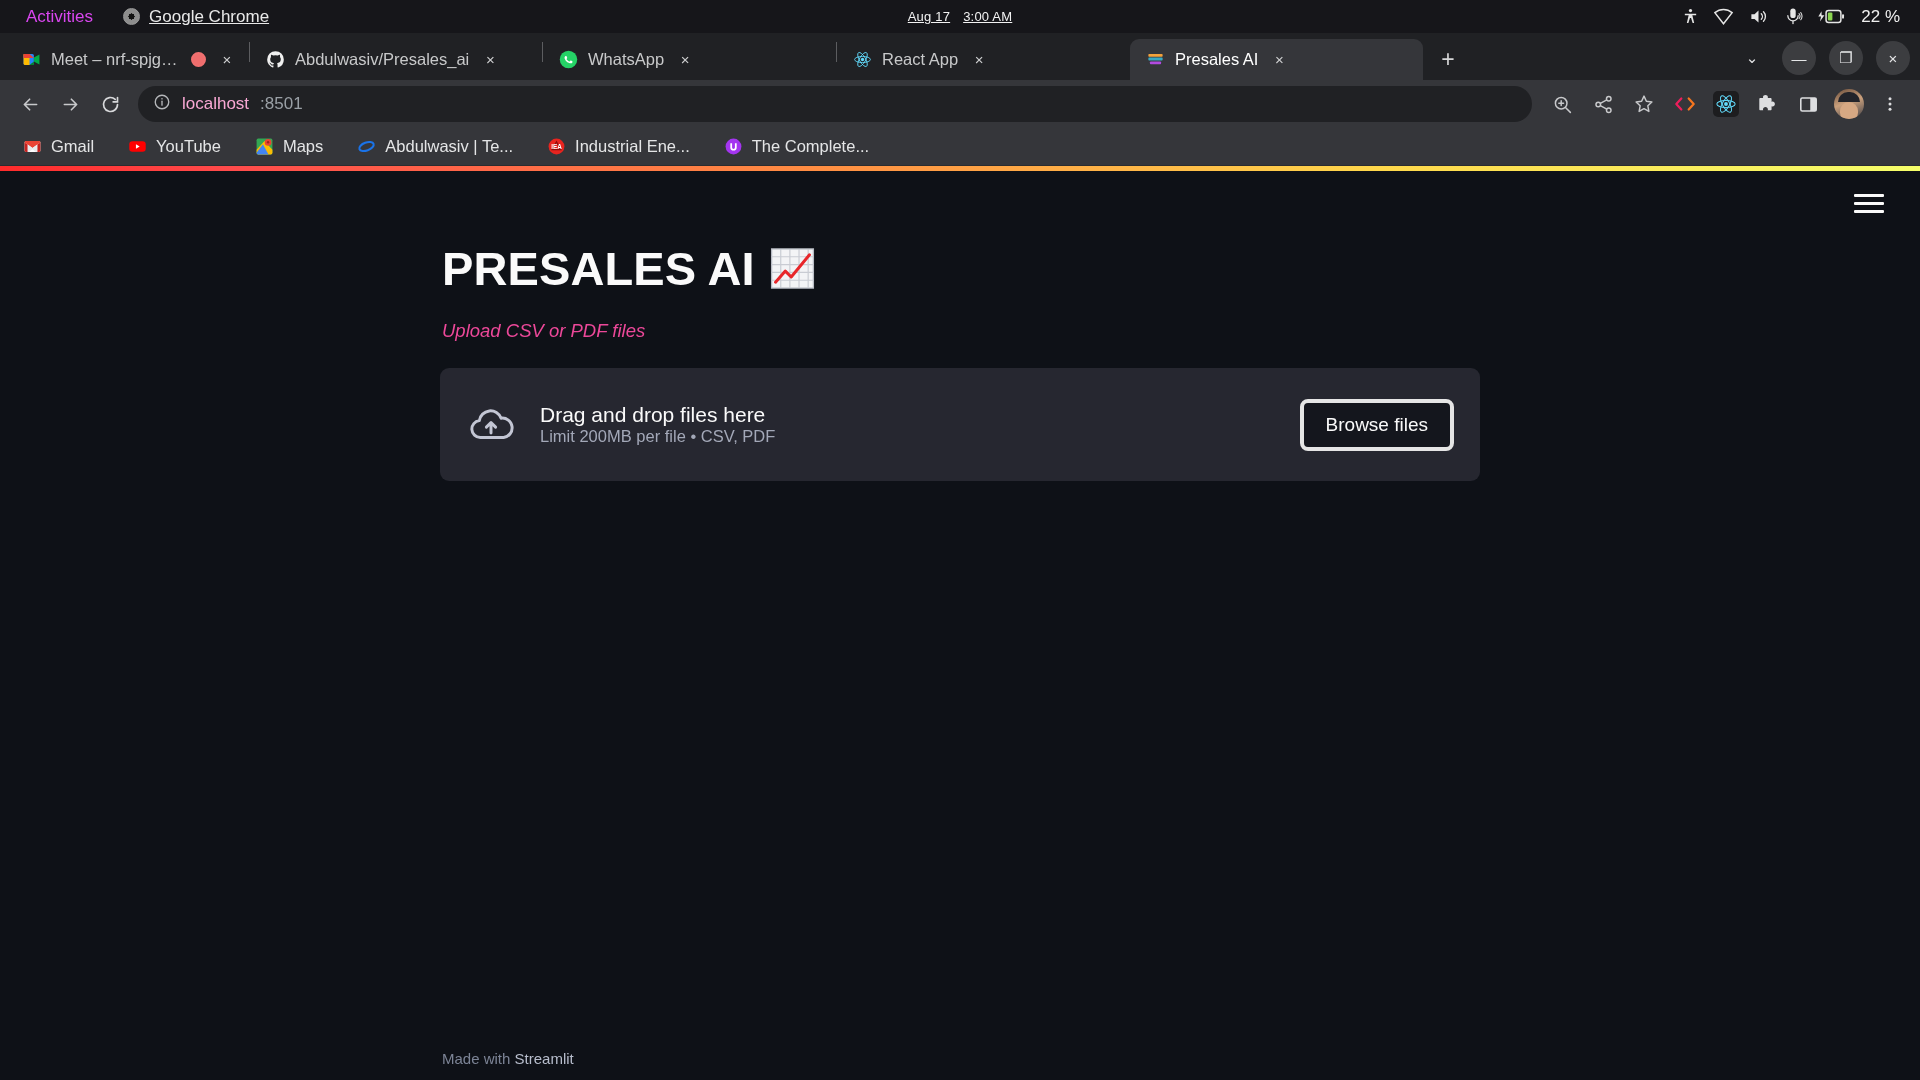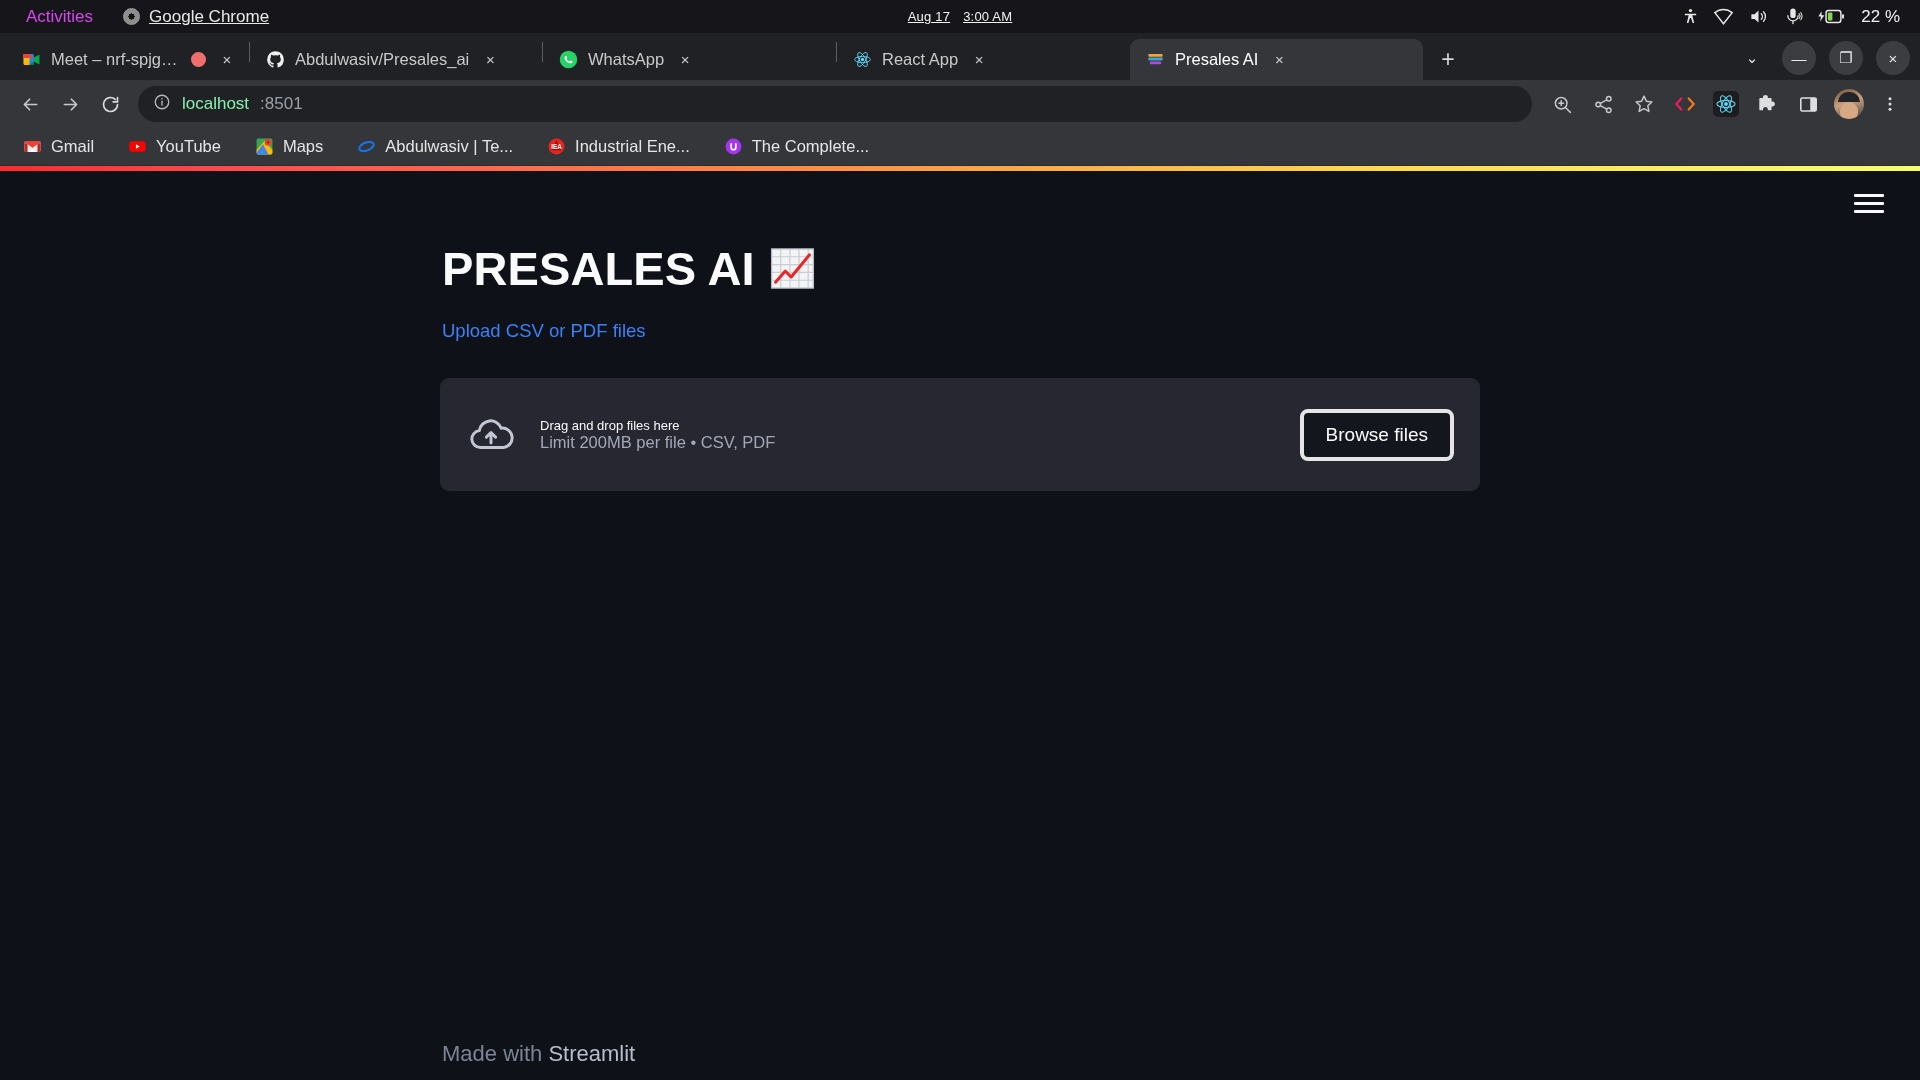--- a/index.html
+++ b/index.html
@@ -109,21 +109,21 @@
     display: flex; align-items: center; justify-content: center;
     color: #c8c9cb; font-size: 19px; flex: none;
   }
   .omnibox {
     flex: 1; height: 36px; margin: 0 8px 0 6px;
     background: #202124; border-radius: 19px;
     display: flex; align-items: center; gap: 11px;
     padding: 0 15px;
     font-size: 17px;
   }
-  .url-host { color: #86efac; }
+  .url-host { color: #f9a8d4; }
   .url-port { color: #9aa0a6; }
   .tb-right { display: flex; align-items: center; gap: 5px; }
   .tb-ico {
     width: 36px; height: 36px; border-radius: 50%;
     display: flex; align-items: center; justify-content: center;
     flex: none; color: #c8c9cb;
   }
   .avatar {
     width: 30px; height: 30px; border-radius: 50%;
     background: linear-gradient(160deg,#6b4d3a 0%, #caa07c 45%, #3f3f46 100%);
@@ -184,50 +184,51 @@
     font-size: 47px;
     font-weight: 700;
     letter-spacing: .1px;
     display: flex; align-items: center; gap: 14px;
     padding: 0 0 0 2px;
   }
   .emoji-chart {
     width: 47px; height: 47px; flex: none; display: block;
   }
   .st-subtitle {
-    color: #3b82f6; font-size: 18.5px;
-    margin-top: 24px; margin-bottom: 36px;
+    color: #ec4899; font-size: 18.5px;
+    margin-top: 24px; margin-bottom: 26px;
     padding-left: 2px;
+    font-style: italic;
   }
   .uploader {
     background: #262730;
     border-radius: 9px;
     height: 113px;
     display: flex; align-items: center;
     padding: 0 26px 0 28px;
     gap: 26px;
   }
   .cloud-ico { width: 46px; height: 46px; flex: none; color: #c3c6d4; }
   .up-text { flex: 1; }
-  .up-main { color: #fafafa; font-size: 13px; }
+  .up-main { color: #fafafa; font-size: 21px; }
   .up-sub  { color: #a3a8b8; font-size: 16.5px; }
   .browse-btn {
     border: 4px solid #e5e5e5;
     border-radius: 8px;
     background: #14161d;
     color: #fafafa;
     font-size: 19px;
     padding: 11px 22px;
     white-space: nowrap;
     font-family: "Liberation Sans", sans-serif;
   }
   .st-footer {
     position: absolute;
     bottom: 18px; left: 2px;
-    font-size: 22px;
+    font-size: 15px;
     color: #7c8496;
   }
   .st-footer .link { color: #b7bdcc; }
 </style>
 </head>
 <body>
 
 <div class="gnome-bar">
   <div class="gnome-left">
     <div class="gnome-activities">Activities</div>

